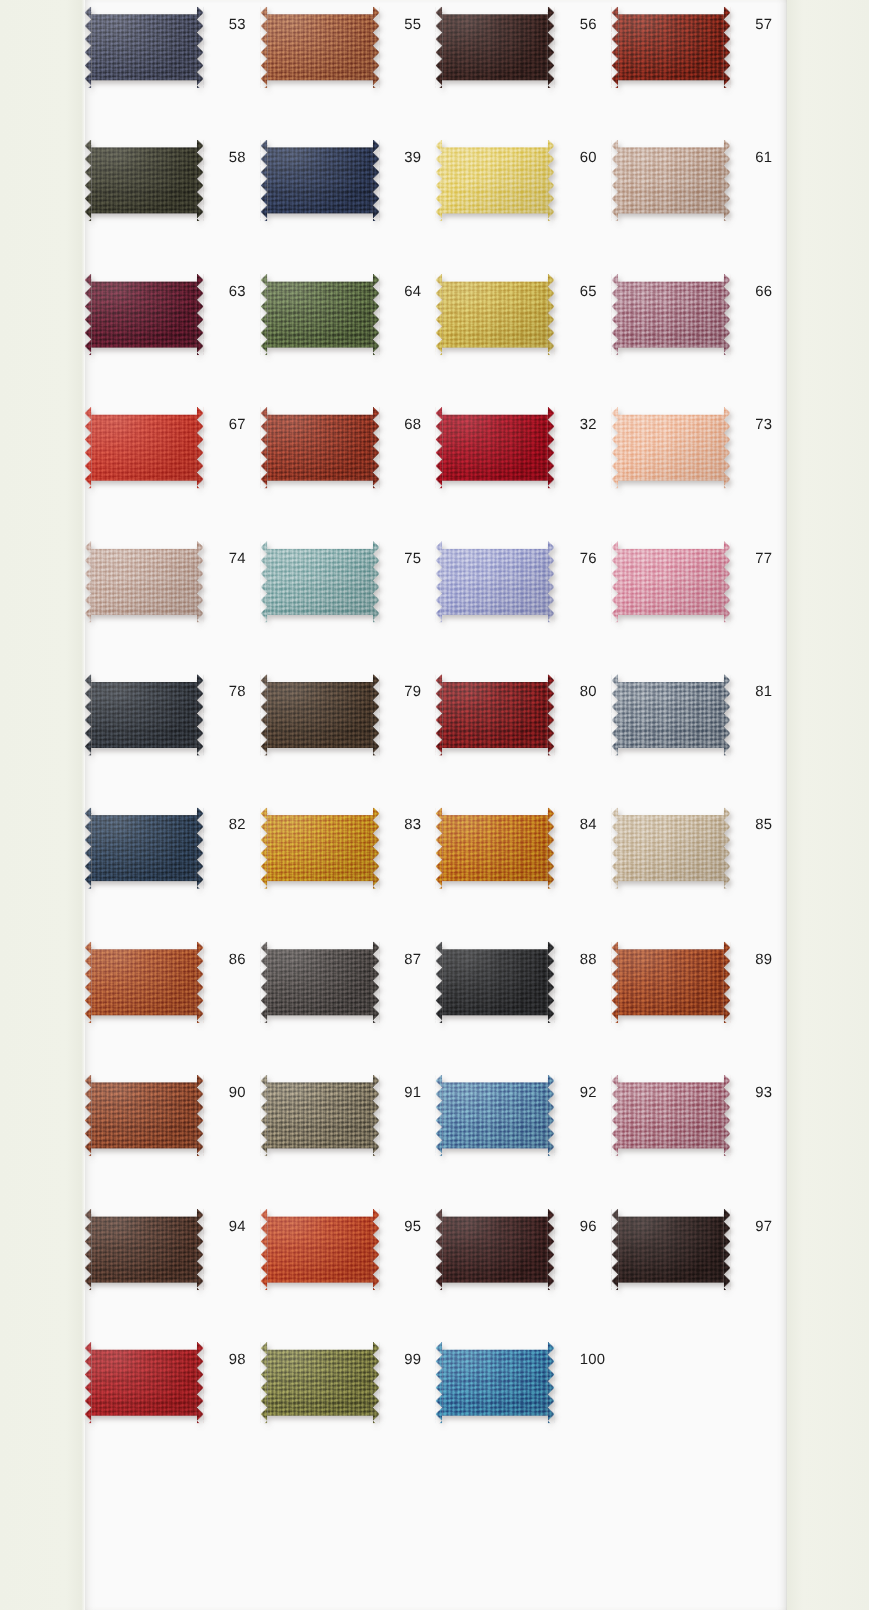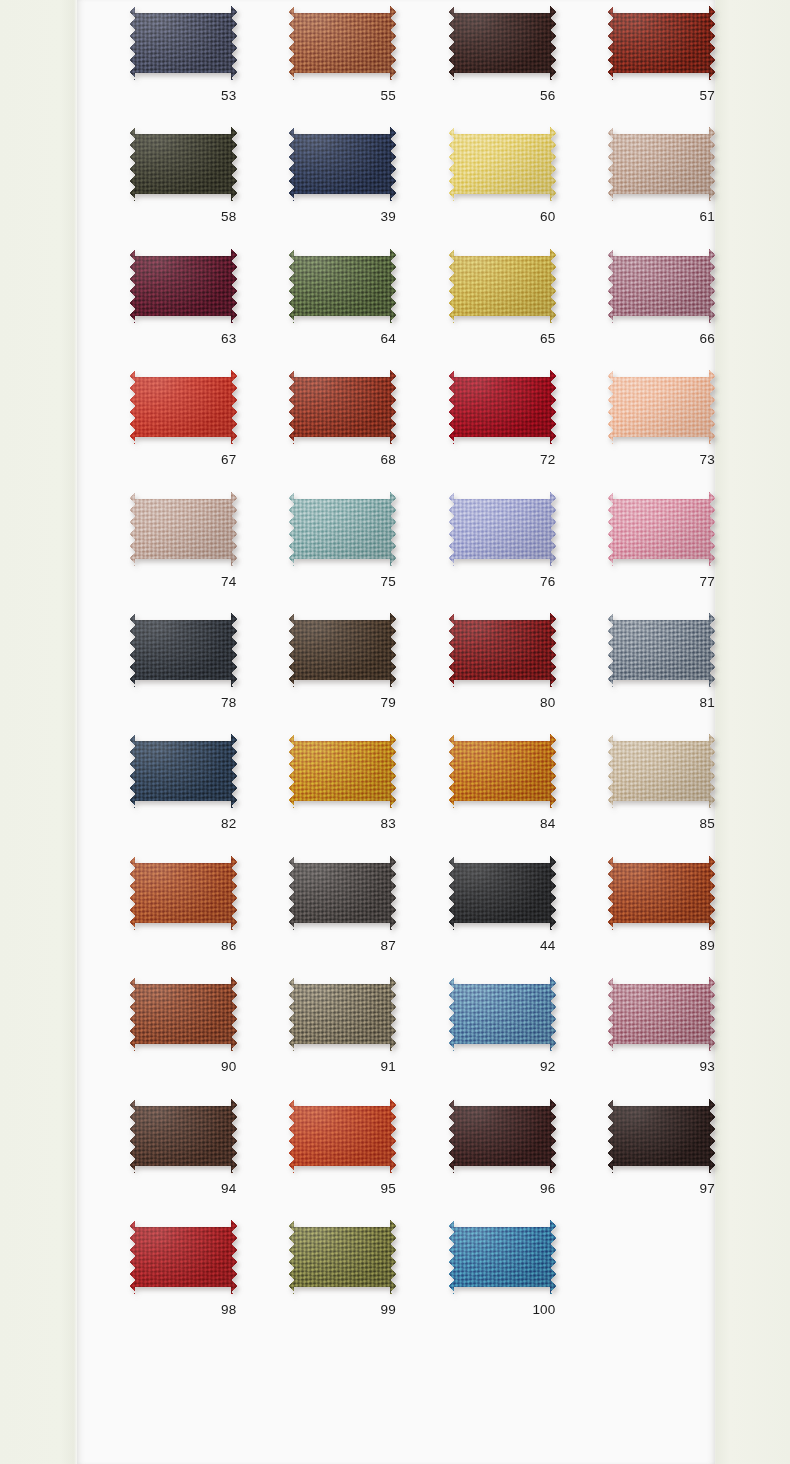--- a/index.html
+++ b/index.html
@@ -54,22 +54,23 @@
     display: grid;
     grid-template-columns: repeat(4, 1fr);
     grid-auto-rows: 121.4px;
     align-items: start;
     padding-top: 6px;
   }
 
   .cell {
     position: relative;
     display: flex;
-    flex-direction: column;
-    align-items: flex-end;
+    flex-direction: row;
+    align-items: flex-start;
+    gap: 23px;
   }
 
   
   .swatch-wrap {
     position: relative;
     width: 108px;
     height: 74px;
     filter: drop-shadow(2px 3px 2.5px rgba(70,60,55,0.30));
   }
 
@@ -224,21 +225,21 @@
       <div class="cell">
         <div class="swatch-wrap">
           <div class="swatch" style="background-color: rgb(143, 51, 34); background-position: 1px 9px;"></div>
         </div>
         <div class="swatch-label">68</div>
       </div>
       <div class="cell">
         <div class="swatch-wrap">
           <div class="swatch" style="background-color: rgb(155, 13, 28); background-position: 3px 7px;"></div>
         </div>
-        <div class="swatch-label">72</div>
+        <div class="swatch-label">32</div>
       </div>
       <div class="cell">
         <div class="swatch-wrap">
           <div class="swatch" style="background-color: rgb(239, 191, 165); background-position: 10px 1px;"></div>
         </div>
         <div class="swatch-label">73</div>
       </div>
       <div class="cell">
         <div class="swatch-wrap">
           <div class="swatch" style="background-color: rgb(198, 173, 162); background-position: 4px 6px;"></div>
@@ -320,21 +321,21 @@
       <div class="cell">
         <div class="swatch-wrap">
           <div class="swatch" style="background-color: rgb(76, 71, 69); background-position: 4px 5px;"></div>
         </div>
         <div class="swatch-label">87</div>
       </div>
       <div class="cell">
         <div class="swatch-wrap">
           <div class="swatch" style="background-color: rgb(44, 45, 47); background-position: 11px 10px;"></div>
         </div>
-        <div class="swatch-label">44</div>
+        <div class="swatch-label">88</div>
       </div>
       <div class="cell">
         <div class="swatch-wrap">
           <div class="swatch" style="background-color: rgb(158, 69, 34); background-position: 5px 4px;"></div>
         </div>
         <div class="swatch-label">89</div>
       </div>
       <div class="cell">
         <div class="swatch-wrap">
           <div class="swatch" style="background-color: rgb(141, 71, 44); background-position: 12px 9px;"></div>

